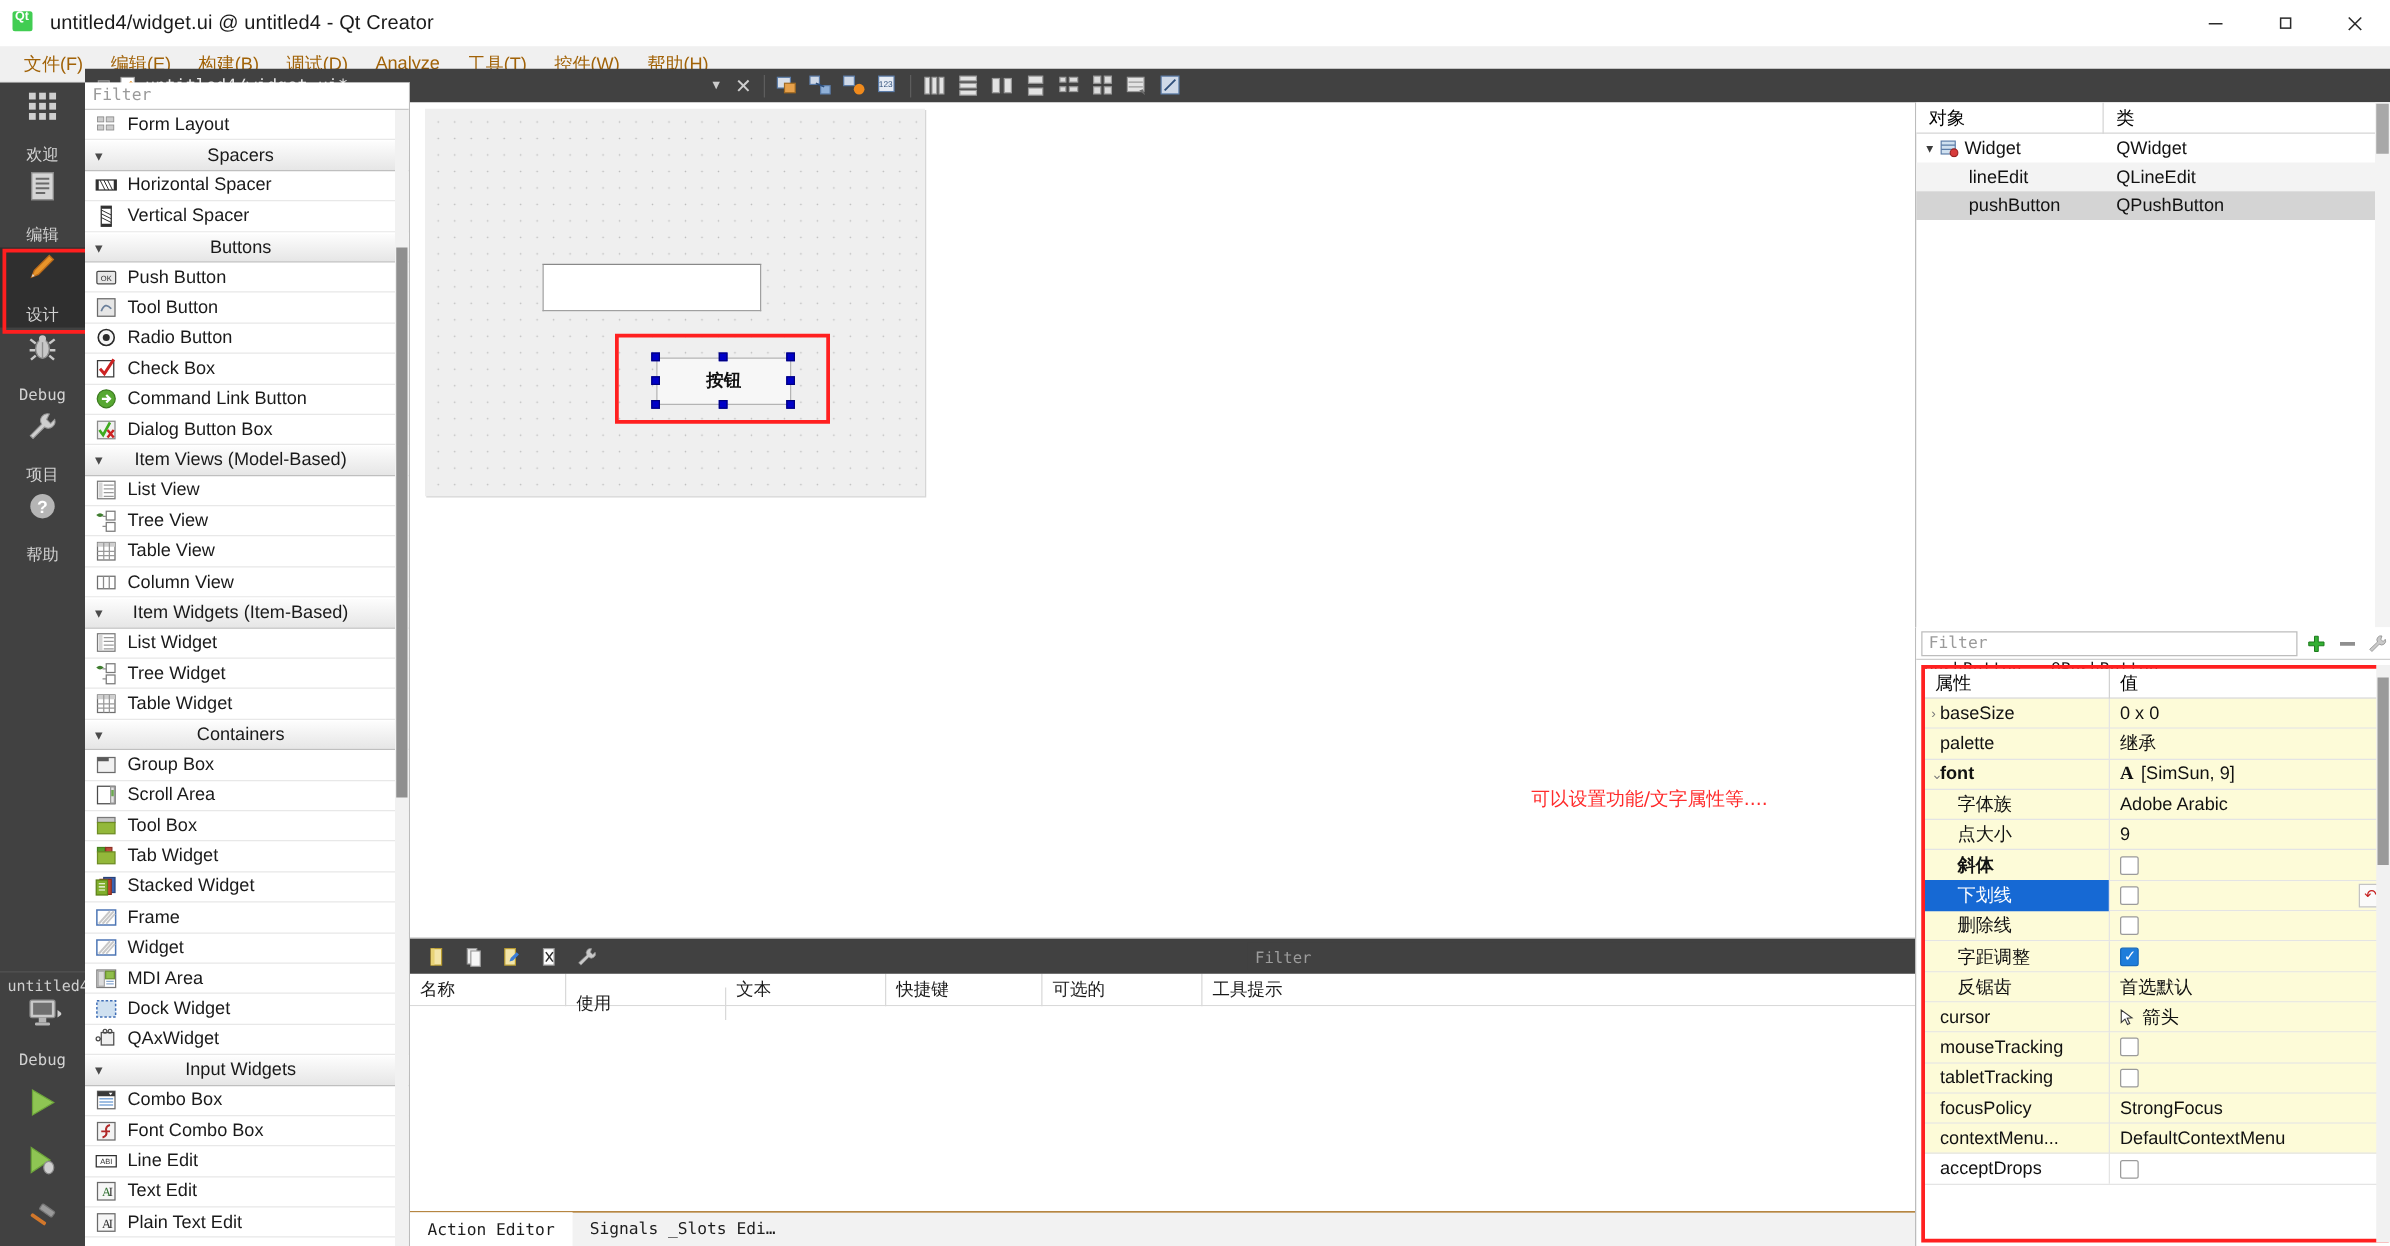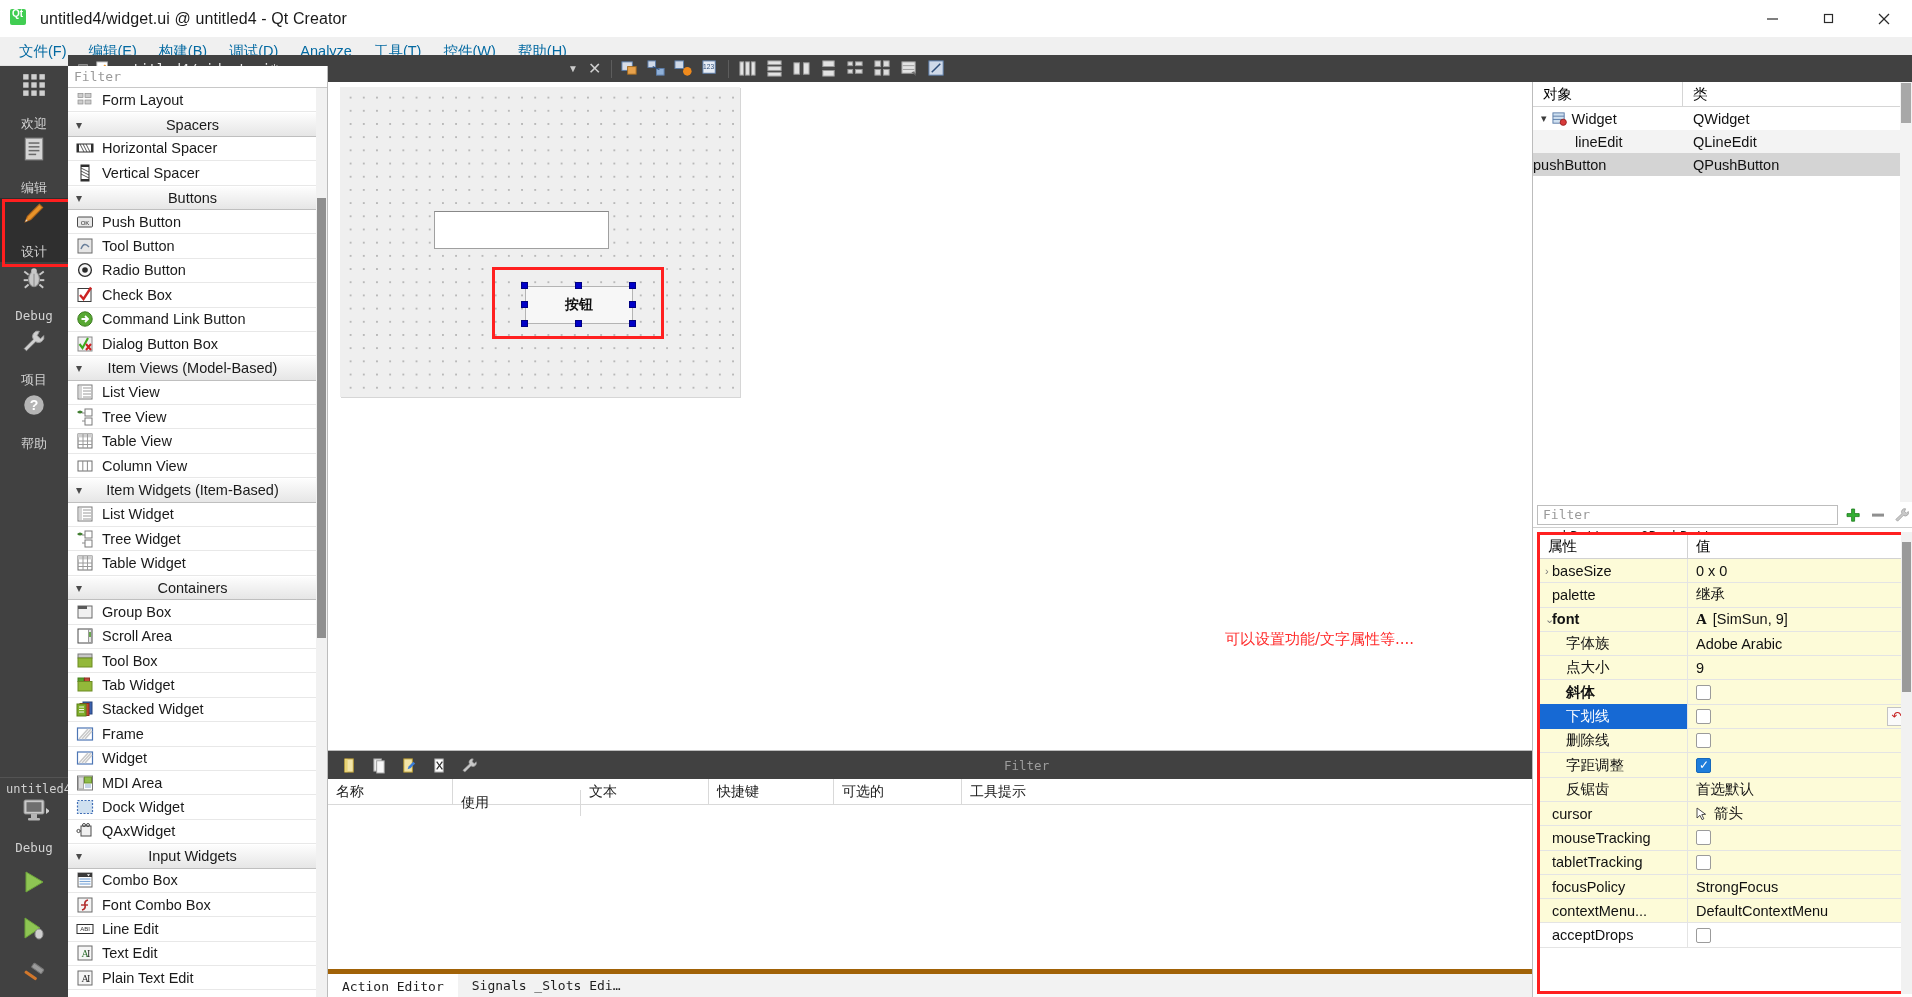--- a/index.html
+++ b/index.html
@@ -55,21 +55,21 @@
 
   
   .menubar {
     position: absolute; left: 0; top: 37px; width: 1912px; height: 29px;
     background: #f0f0f0;
     display: flex; align-items: center;
     padding-left: 8px;
     border-bottom: 1px solid #e3e3e3;
   }
   .menu-item {
-    font-size: 14.5px; color: #0369a1; padding: 3px 11px; white-space: nowrap;
+    font-size: 14.5px; color: #a16207; padding: 3px 11px; white-space: nowrap;
   }
 
   
   .modebar {
     position: absolute; left: 0; top: 66px; width: 68px; height: 931px;
     background: #414141;
   }
   .mode-item {
     width: 68px; height: 64px; display: flex; flex-direction: column;
     align-items: center; justify-content: center; gap: 2px;
@@ -227,21 +227,21 @@
     background: #ffffff; border-bottom: 1px solid #d9d9d9;
   }
   .ae-col {
     font-size: 14px; color: #1a1a1a; padding-left: 8px;
     border-right: 1px solid #d9d9d9; height: 26px; display: flex; align-items: center;
     font-family: "DejaVu Sans", sans-serif;
   }
   .ae-body { height: 160px; background: #ffffff; }
   .ae-tabs {
     position: absolute; bottom: 0; left: 0; width: 1204px; height: 28px;
-    background: #f2f2f2; border-top: 5px solid #a16207;
+    background: #f2f2f2; border-top: 1px solid #a16207;
     display: flex; align-items: stretch;
   }
   .ae-tab {
     display: flex; align-items: center; padding: 0 14px;
     font-size: 13px; color: #1e1e1e;
     font-family: "DejaVu Sans Mono", monospace;
   }
   .ae-tab.active { background: #ffffff; border-top: 2px solid #ffffff; }
 
   
@@ -1024,21 +1024,21 @@
     </div>
 
     <div class="oi-row alt">
       <div class="oi-name" style="padding-left:42px;">
         <span>lineEdit</span>
       </div>
       <div class="oi-cls">QLineEdit</div>
     </div>
 
     <div class="oi-row sel">
-      <div class="oi-name" style="">
+      <div class="oi-name" style="padding-left:42px;">
         <span>pushButton</span>
       </div>
       <div class="oi-cls">QPushButton</div>
     </div>
 
     <div class="oi-scroll">
       <div class="oi-sb-thumb"></div>
     </div>
   </div>
 

